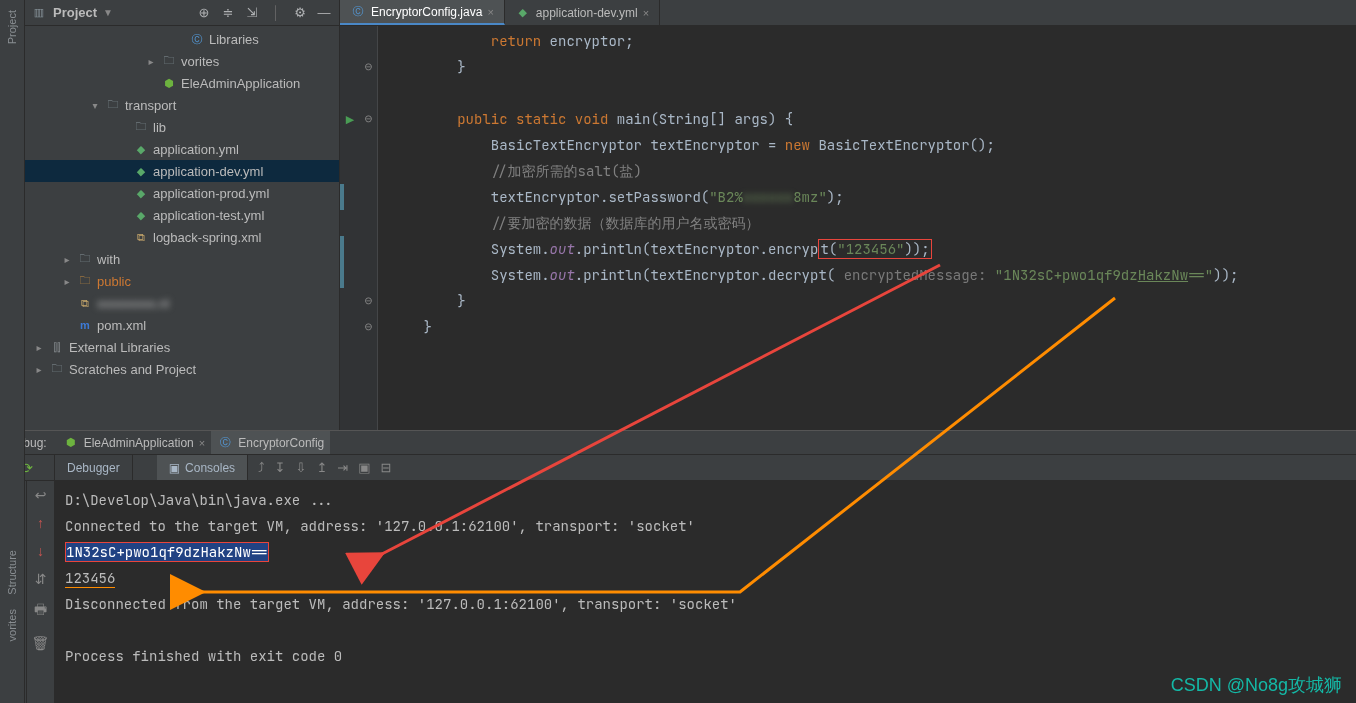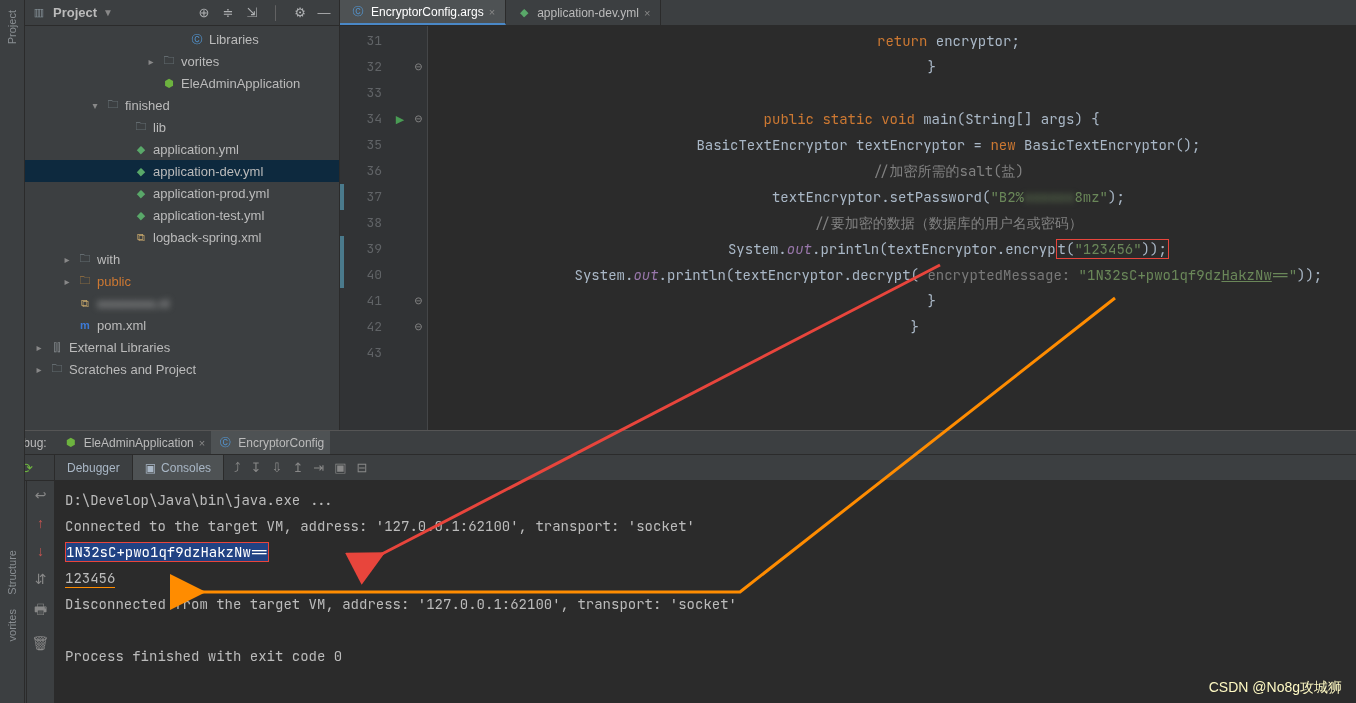--- a/index.html
+++ b/index.html
@@ -76,21 +76,21 @@
       display: flex; align-items: center; padding: 0 10px; gap: 5px;
       font-size: 12px; color: #bbbbbb; border-right: 1px solid #2b2b2b;
       cursor: pointer;
     }
     .tab.active { background: #4e5254; color: #ffffff; border-bottom: 2px solid #4a88c7; }
     .tab .close { color: #888; font-size: 11px; }
     .code-wrap { flex: 1; display: flex; overflow: hidden; position: relative; }
     .gutter { width: 50px; background: #313335; text-align: right; padding: 2px 8px 0 0; color: #606366; font-family: "JetBrains Mono","Consolas",monospace; font-size: 13px; line-height: 26px; user-select: none; }
     .run-gutter { width: 20px; background: #313335; padding-top: 2px; line-height: 26px; text-align: center; color: #499c54; font-size: 11px; }
     .fold-gutter { width: 18px; background: #313335; border-right: 1px solid #444648; padding-top: 2px; line-height: 26px; text-align: center; color: #888; font-size: 10px; }
-    .code { flex: 1; font-family: "JetBrains Mono","Consolas",monospace; font-size: 14px; line-height: 26px; padding: 2px 0 0 12px; white-space: pre; color: #a9b7c6; position: relative; text-align: center; }
+    .code { flex: 1; font-family: "JetBrains Mono","Consolas",monospace; font-size: 14px; line-height: 26px; padding: 2px 0 0 12px; white-space: pre; color: #a9b7c6; position: relative; }
     .kw { color: #cc7832; }
     .str { color: #6a8759; }
     .fld { color: #9876aa; font-style: italic; }
     .com { color: #808080; }
     .hint { color: #787878; font-style: normal; }
     .blur2 { filter: blur(3px); }
     .red-box { border: 1.5px solid #e8453c; padding: 0 1px; }
     .chg-bar { position: absolute; left: 0; width: 4px; background: #4a7a8c; }
     .bottom-panel {
       height: 273px; display: flex; flex-direction: column;
@@ -108,21 +108,21 @@
     .debug-tab.active { background: #4e5254; }
     .debug-tab .close { color: #888; font-size: 11px; }
     .tool-row {
       height: 26px; background: #3c3f41; display: flex; align-items: center;
       border-bottom: 1px solid #2b2b2b;
     }
     .tool-row .sidecol {
       width: 55px; height: 100%; display: flex; align-items: center; justify-content: center;
       border-right: 1px solid #2b2b2b; gap: 4px;
     }
-    .debugger-tabs { display: flex; height: 100%; }
+    .debugger-tabs { display: flex; height: 100%; gap: 24px; }
     .dbg-tab { display: flex; align-items: center; padding: 0 12px; gap: 5px; cursor: pointer; font-size: 12px; border-right: 1px solid #2b2b2b; }
     .dbg-tab.active { background: #4e5254; }
     .dbg-toolbar { display: flex; gap: 10px; padding: 0 10px; color: #888; }
     .console-area { flex: 1; display: flex; }
     .console-sidecol {
       width: 27px; background: #3c3f41; border-right: 1px solid #2b2b2b;
       display: flex; flex-direction: column; align-items: center; padding-top: 6px; gap: 12px;
     }
     .console-sidecol2 {
       width: 28px; background: #3c3f41; border-right: 1px solid #2b2b2b;
@@ -141,21 +141,21 @@
     }
     .sel-text { background: #214283; border: 1.5px solid #e8453c; color: #ffffff; }
     .line-orange { border-bottom: 1.5px solid #ff8c00; }
     .left-gutter2 {
       position: absolute; left: 0; top: 430px; width: 25px; height: 273px; background: #3c3f41;
       border-right: 1px solid #2b2b2b;
       display: flex; flex-direction: column; align-items: center; gap: 14px; padding-top: 120px;
     }
     .left-gutter2 .rot { writing-mode: vertical-rl; transform: rotate(180deg); font-size: 11px; color: #8a8f93; cursor: pointer; }
     .watermark {
-      position: absolute; right: 14px; bottom: 6px; color: #fef9c3; font-size: 14px;
+      position: absolute; right: 14px; bottom: 6px; color: #14b8a6; font-size: 18px;
       pointer-events: none;
     }
     svg.annot { position: absolute; left: 0; top: 0; pointer-events: none; }
   </style>
 </head>
 <body>
 
 <div class="main-layout">
   <div class="left-gutter">
     <span class="rot">Project</span>
@@ -186,21 +186,21 @@
           <span class="tree-label ">vorites</span>
         </div>
         <div class="tree-row" style="padding-left: 120px;">
           <span class="arrow "></span>
           <span class="ficon spring">⬢</span>
           <span class="tree-label ">EleAdminApplication</span>
         </div>
         <div class="tree-row" style="padding-left: 64px;">
           <span class="arrow open"></span>
           <span class="ficon folder">🗀</span>
-          <span class="tree-label ">finished</span>
+          <span class="tree-label ">transport</span>
         </div>
         <div class="tree-row" style="padding-left: 92px;">
           <span class="arrow "></span>
           <span class="ficon folder">🗀</span>
           <span class="tree-label ">lib</span>
         </div>
         <div class="tree-row" style="padding-left: 92px;">
           <span class="arrow "></span>
           <span class="ficon yml">◆</span>
           <span class="tree-label ">application.yml</span>
@@ -255,31 +255,30 @@
           <span class="ficon folder">🗀</span>
           <span class="tree-label ">Scratches and Project</span>
         </div>
       </div>
   </div>
 
   <div class="editor-area">
     <div class="tabs" id="editor-tabs">
         <div class="tab active">
           <span class="ficon class">Ⓒ</span>
-          <span>EncryptorConfig.args</span>
+          <span>EncryptorConfig.java</span>
           <span class="close">×</span>
         </div>
         <div class="tab">
           <span class="ficon yml">◆</span>
           <span>application-dev.yml</span>
           <span class="close">×</span>
         </div>
       </div>
     <div class="code-wrap">
-      <div class="gutter" id="gutter" style="position: relative;">31<br>32<br>33<br>34<br>35<br>36<br>37<br>38<br>39<br>40<br>41<br>42<br>43<br></div>
       <div class="run-gutter" id="run-gutter">&nbsp;<br>&nbsp;<br>&nbsp;<br>▶<br>&nbsp;<br>&nbsp;<br>&nbsp;<br>&nbsp;<br>&nbsp;<br>&nbsp;<br>&nbsp;<br>&nbsp;<br>&nbsp;<br></div>
       <div class="fold-gutter" id="fold-gutter">&nbsp;<br>⊖<br>&nbsp;<br>⊖<br>&nbsp;<br>&nbsp;<br>&nbsp;<br>&nbsp;<br>&nbsp;<br>&nbsp;<br>⊖<br>⊖<br>&nbsp;<br></div>
       <div class="chg-bar" style="top: 158px; height: 26px; position: absolute; left: 0px;"></div>
         <div class="chg-bar" style="top: 210px; height: 26px; position: absolute; left: 0px;"></div>
         <div class="chg-bar" style="top: 236px; height: 26px; position: absolute; left: 0px;"></div>
         <div class="code" id="code"><div>            <span class="kw">return</span> encryptor;</div><div>        }</div><div>&nbsp;</div><div>        <span class="kw">public static void</span> main(String[] args) {</div><div>            BasicTextEncryptor textEncryptor = <span class="kw">new</span> BasicTextEncryptor();</div><div>            <span class="com">//加密所需的salt(盐)</span></div><div>            textEncryptor.setPassword(<span class="str">"B2%</span><span class="str blur2">xxxxxx</span><span class="str">8mz"</span>);</div><div>            <span class="com">//要加密的数据（数据库的用户名或密码）</span></div><div>            System.<span class="fld">out</span>.println(textEncryptor.encryp<span class="red-box">t(<span class="str">"123456"</span>));</span></div><div>            System.<span class="fld">out</span>.println(textEncryptor.decrypt( <span class="hint">encryptedMessage:</span> <span class="str">"1N32sC+pwo1qf9dz<u>HakzNw</u>=="</span>));</div><div>        }</div><div>    }</div><div>&nbsp;</div></div>
     </div>
   </div>
 </div>
 

